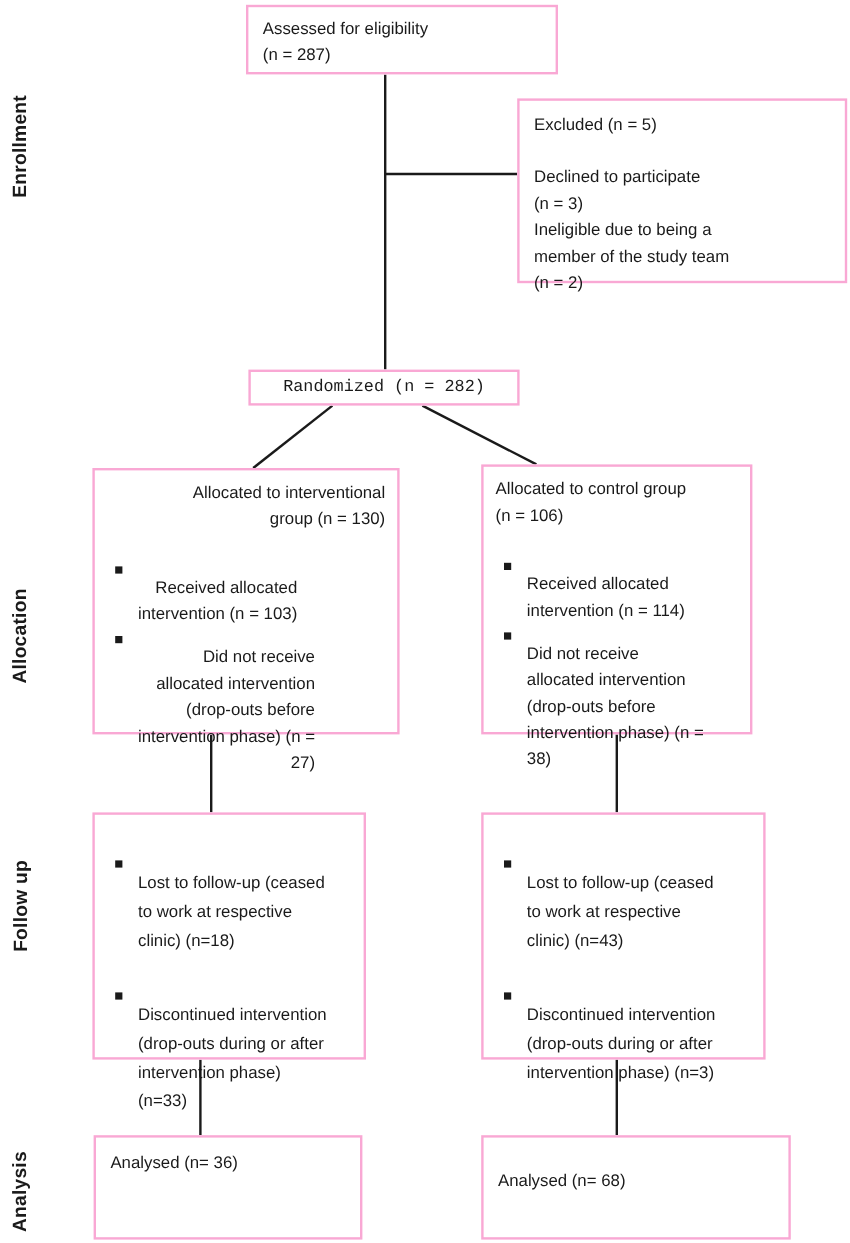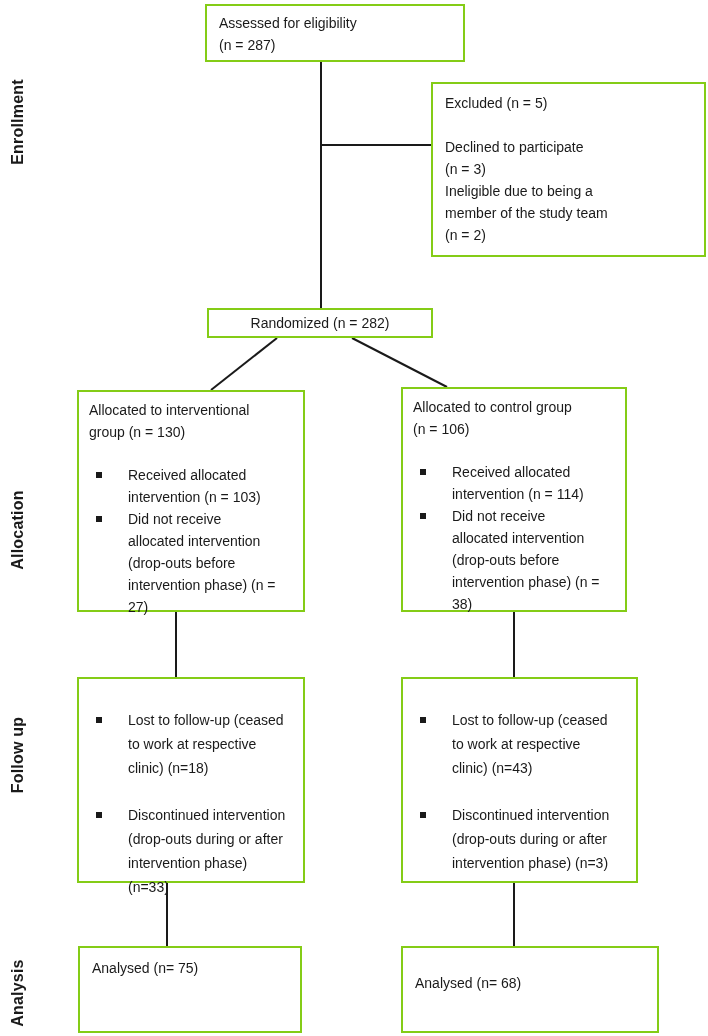--- a/index.html
+++ b/index.html
@@ -5,36 +5,36 @@
   html,body{margin:0;padding:0;}
   body{
     width:708px;height:1036px;position:relative;overflow:hidden;
     background:#ffffff;color:#1a1a1a;
     font-family:"Liberation Sans","DejaVu Sans",sans-serif;
     font-size:14px;line-height:22px;
   }
   .canvas{position:absolute;inset:0;}
   svg.connectors{position:absolute;left:0;top:0;width:708px;height:1036px;}
   .box{
-    position:absolute;border:2px solid #84cc16;background:#ffffff;
+    position:absolute;border:2px solid #f9a8d4;background:#ffffff;
     box-sizing:border-box;padding:7px 10px;
   }
   .lines{white-space:pre-line;}
   .box-assessed{left:205px;top:4px;width:260px;height:58px;padding:6px 12px;}
-  .box-excluded{left:431px;top:82px;width:275px;height:175px;padding:8px 12px;}
-  .box-randomized{left:207px;top:308px;width:226px;height:30px;display:flex;align-items:center;justify-content:center;padding:12px;}
-  .box-alloc-int{left:77px;top:390px;width:228px;height:222px;}
+  .box-excluded{left:431px;top:82px;width:275px;height:154px;padding:8px 12px;}
+  .box-randomized{left:207px;top:308px;width:226px;height:30px;display:flex;align-items:center;justify-content:center;padding:12px;font-family:Liberation Mono, monospace;}
+  .box-alloc-int{left:77px;top:390px;width:256px;height:222px;text-align:right;}
   .box-alloc-ctrl{left:401px;top:387px;width:226px;height:225px;}
   .box-follow-int{left:77px;top:677px;width:228px;height:206px;padding-top:13px;line-height:24px;}
   .box-follow-ctrl{left:401px;top:677px;width:237px;height:206px;padding-top:13px;line-height:24px;}
   .box-analysed-int{left:78px;top:946px;width:224px;height:87px;padding:9px 12px;}
   .box-analysed-ctrl{left:401px;top:946px;width:258px;height:87px;padding:24px 12px;}
   .bullets{margin-top:21px;}
   .box-follow-int .bullets,.box-follow-ctrl .bullets{margin-top:16px;}
-  .bullet-row{display:flex;align-items:flex-start;}
+  .bullet-row{display:flex;align-items:flex-start;flex-direction:column;}
   .box-follow-int .bullet-row + .bullet-row,
   .box-follow-ctrl .bullet-row + .bullet-row{margin-top:23px;}
   .bullet-sq{
     flex:0 0 auto;width:6px;height:6px;background:#1a1a1a;
     margin:8px 0 0 7px;
   }
   .box-follow-int .bullet-sq,.box-follow-ctrl .bullet-sq{margin-top:9px;}
   .bullet-text{margin-left:26px;}
   .stage-label{
     position:absolute;left:0;width:36px;height:160px;
@@ -168,20 +168,20 @@
       <div class="bullet-row">
         <span class="bullet-sq"></span>
         <div class="bullet-text lines">Discontinued intervention
 (drop-outs during or after
 intervention phase) (n=3)</div>
       </div>
     </div>
   </div>
 
   <div class="box box-analysed-int">
-    <div>Analysed (n= 75)</div>
+    <div>Analysed (n= 36)</div>
   </div>
 
   <div class="box box-analysed-ctrl">
     <div>Analysed (n= 68)</div>
   </div>
 
 </div>
 
 </body></html>

